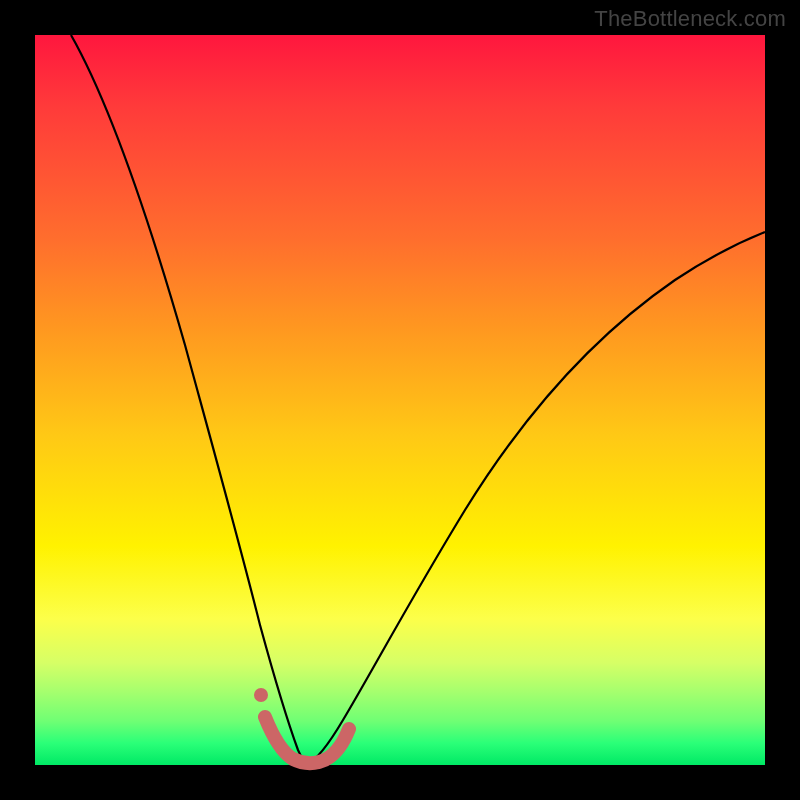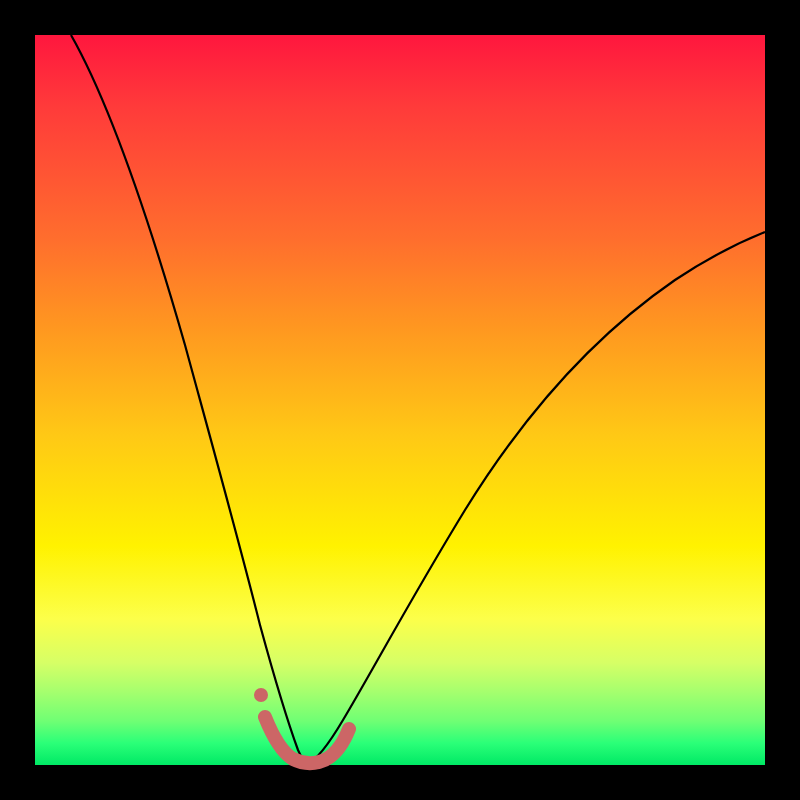--- a/index.html
+++ b/index.html
@@ -56,20 +56,21 @@
     top: 0;
     width: 730px;
     height: 730px;
     overflow: visible;
   }
 </style>
 </head>
 <body>
 
 <div class="stage" data-name="stage">
+  <div class="watermark" data-name="watermark-text">TheBottleneck.com</div>
 
   <div class="plot-area" data-name="plot-area">
     <svg class="curves" viewBox="0 0 730 730" preserveAspectRatio="none" data-name="chart-svg">
 
       <path data-name="curve-left-branch" d="M 36 0
                C 70 60, 110 170, 150 310
                C 180 420, 205 510, 225 590
                C 240 645, 252 685, 263 715
                C 267 724, 270 728, 272 729" fill="none" stroke="#000000" stroke-width="2.2"></path>
 

